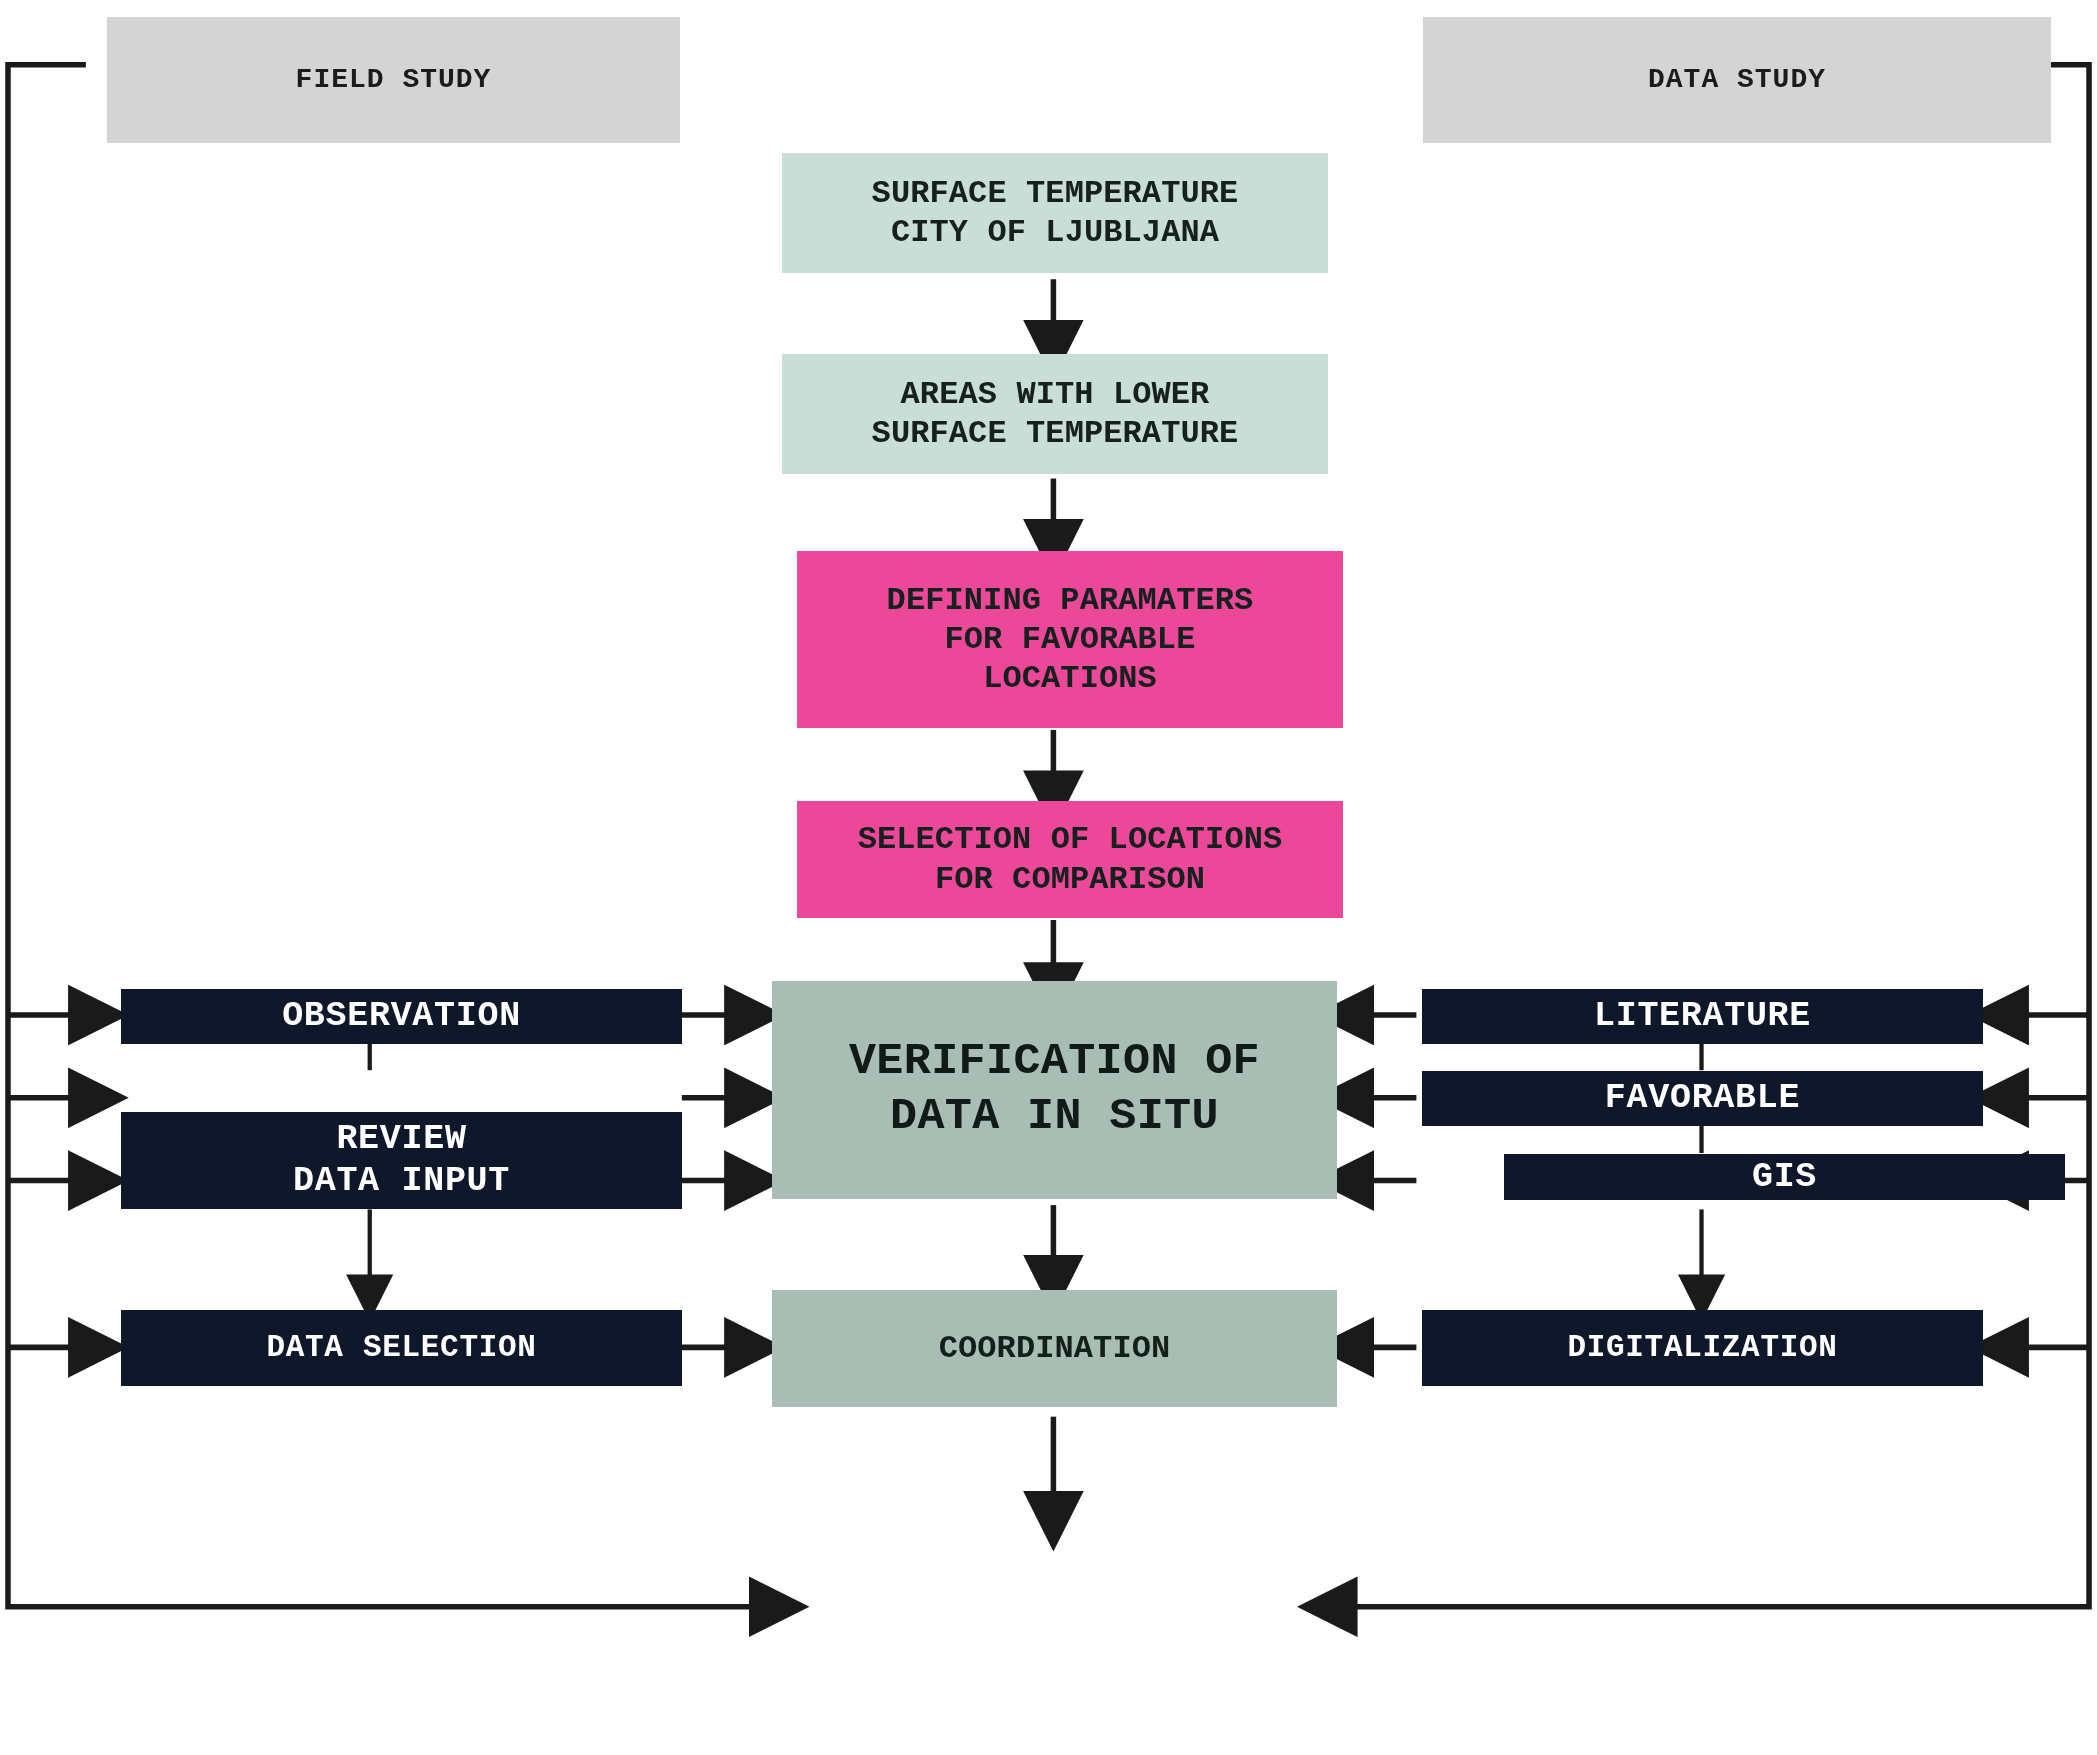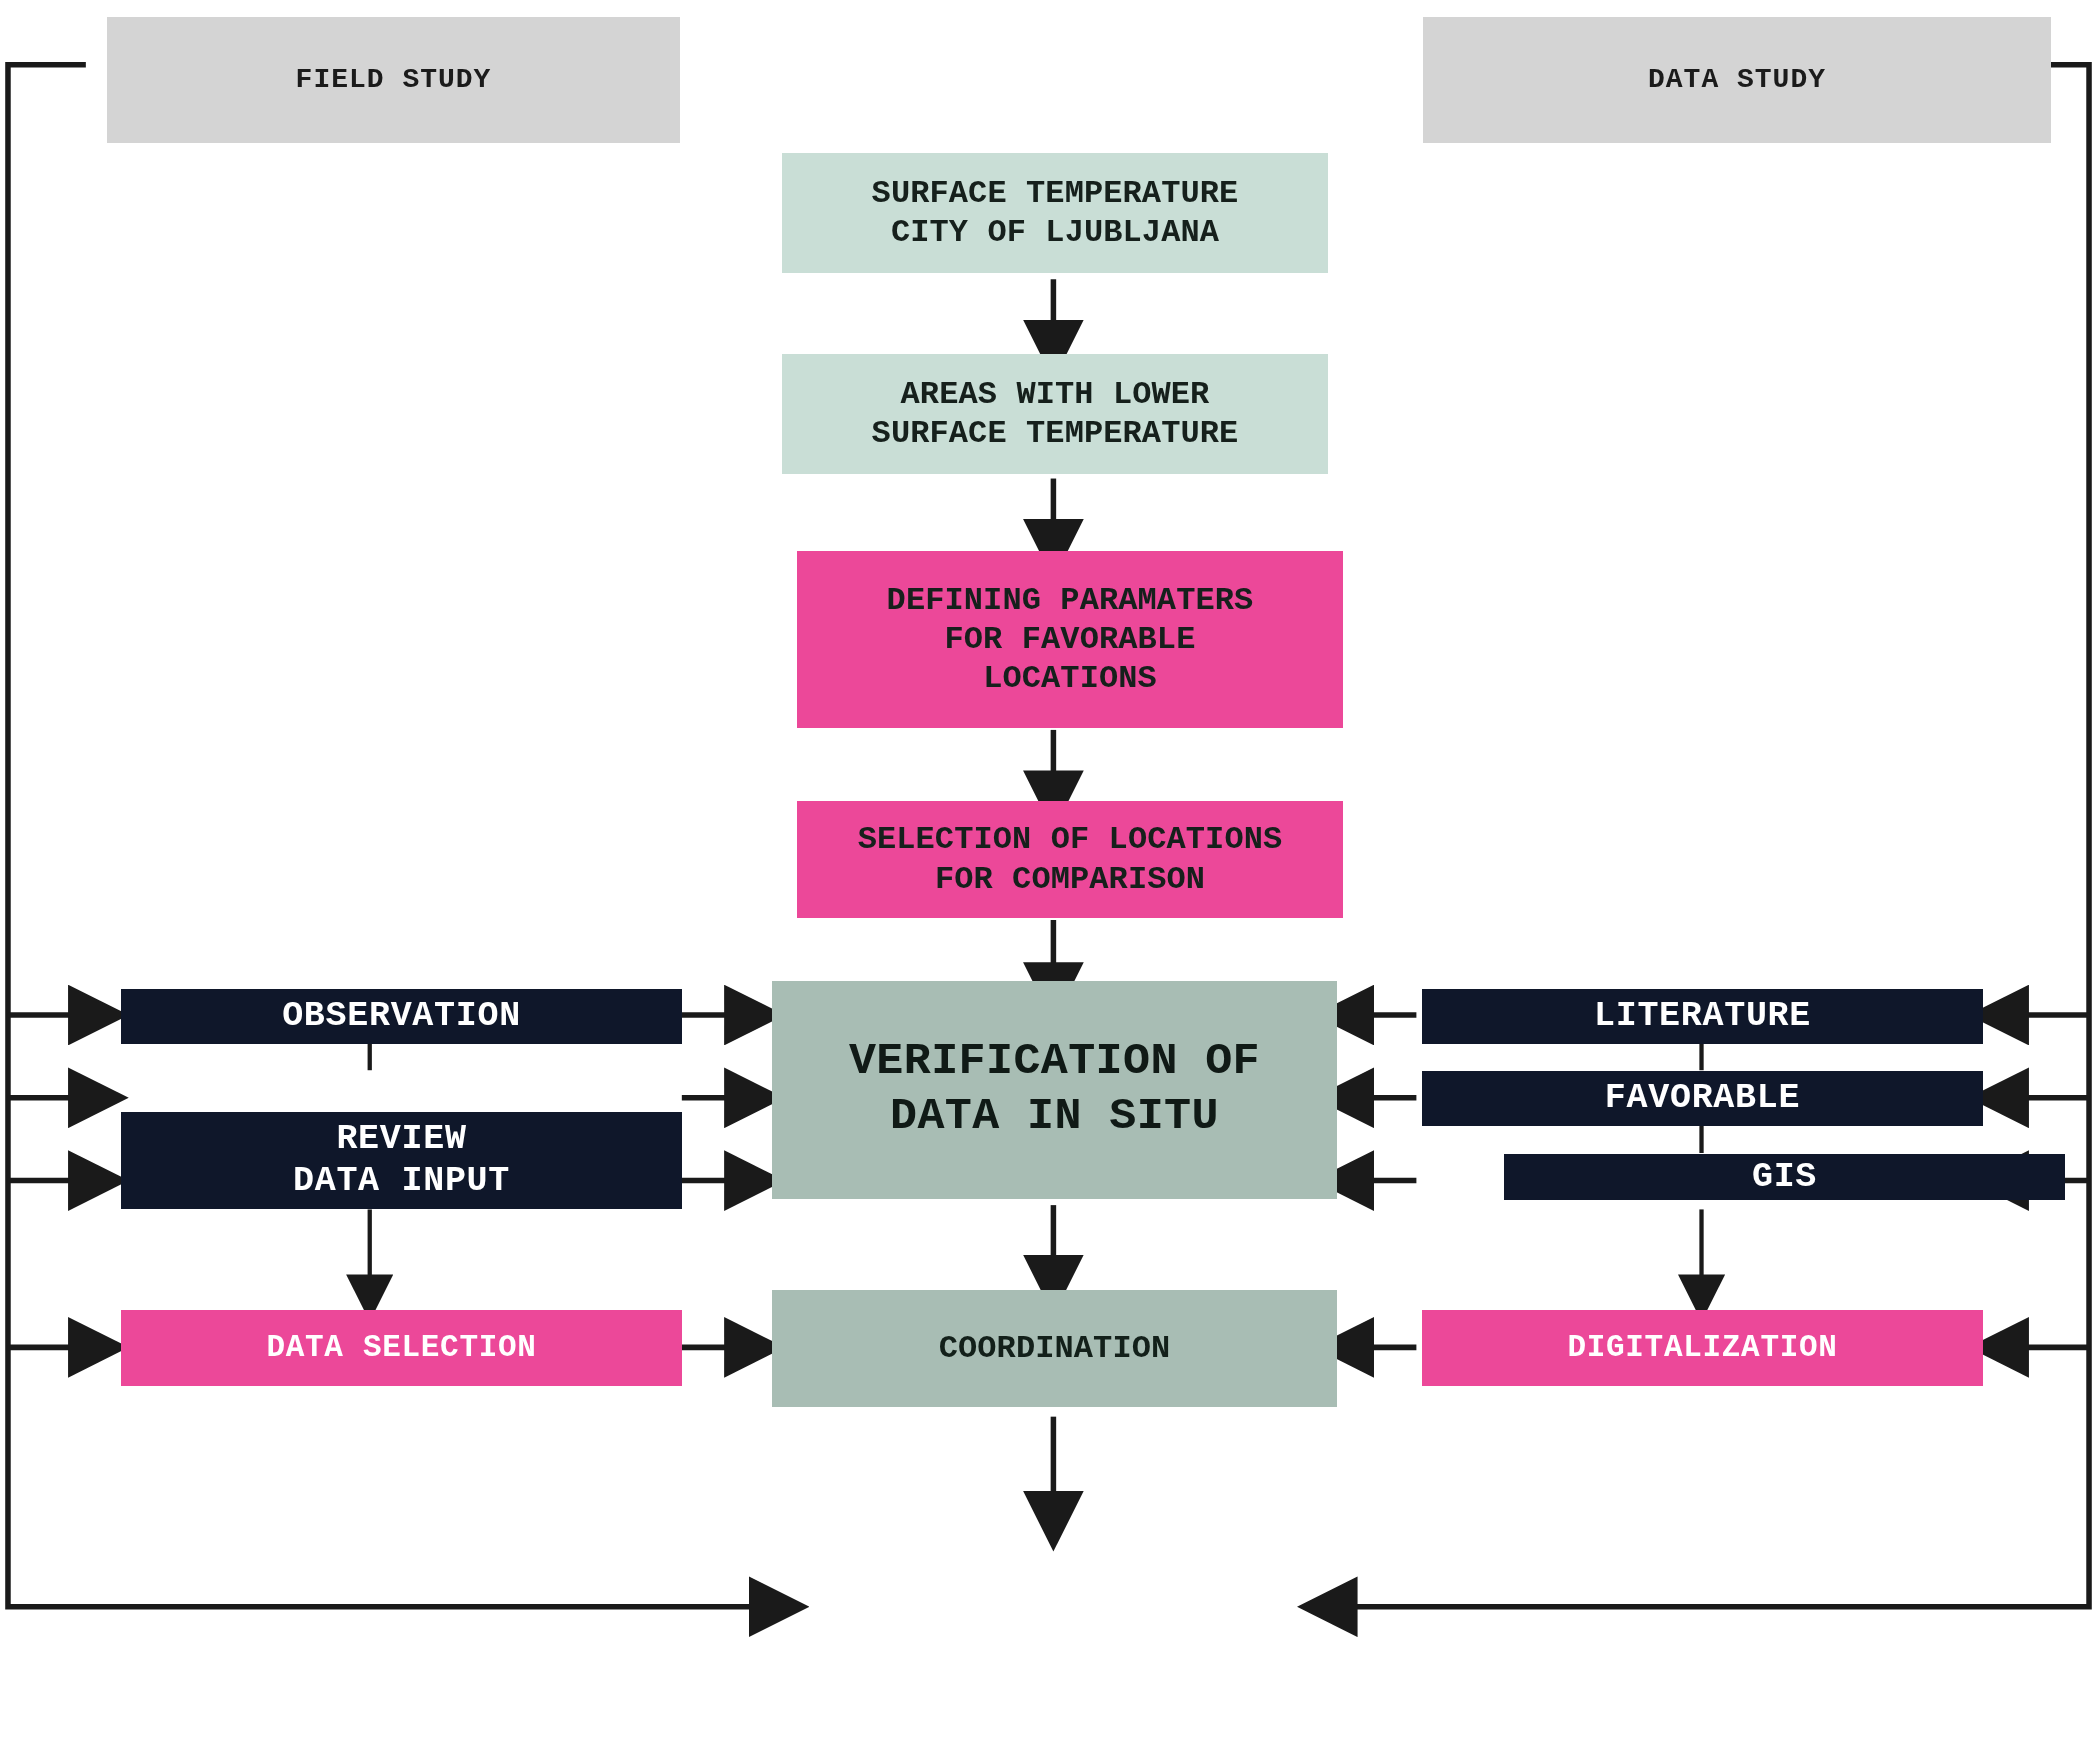--- a/index.html
+++ b/index.html
@@ -75,21 +75,21 @@
     letter-spacing: 0.4px;
   }
   .v-gray {
     background: #0f172a;
     color: #ffffff;
     font-weight: bold;
     font-size: 35px;
     letter-spacing: 0.7px;
   }
   .v-charcoal {
-    background: #ec4899;
+    background: #0f172a;
     color: #ffffff;
     font-weight: bold;
     font-size: 31px;
     letter-spacing: 0.7px;
   }
   .v-result-title {
     font-weight: bold;
     font-size: 34px;
     letter-spacing: 0.4px;
   }

